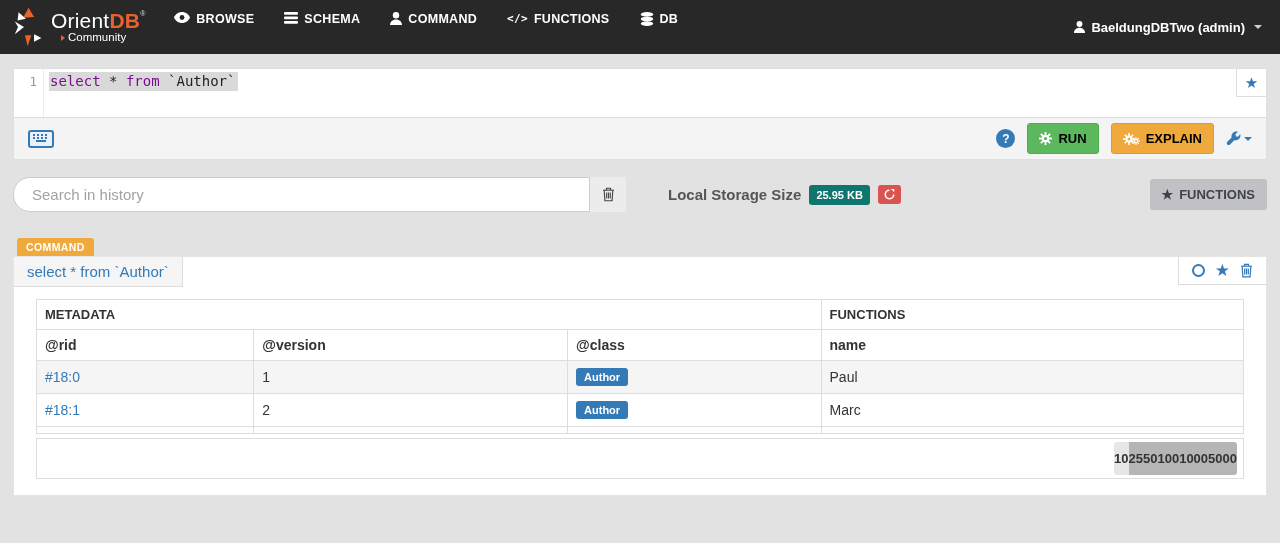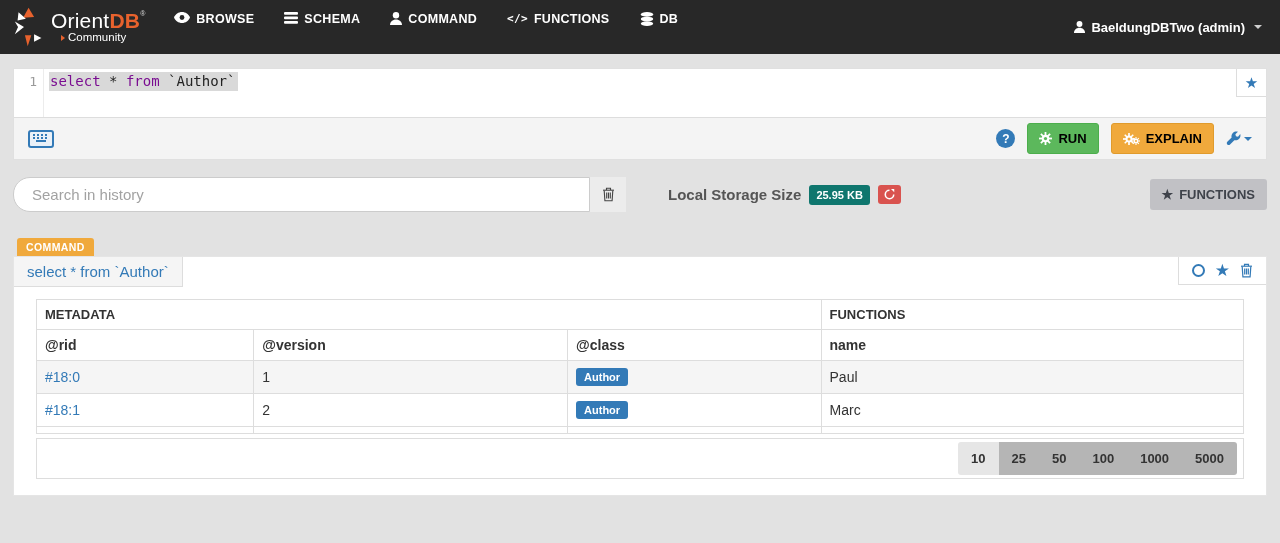--- a/index.html
+++ b/index.html
@@ -74,21 +74,21 @@
   .table-wrap { margin:12px 22px 0; }
   table.results { width:100%; border-collapse:collapse; font-size:14px; color:#333; table-layout:fixed; }
   table.results th, table.results td { border:1px solid #ddd; padding:7px 8px; text-align:left; overflow:hidden; }
   th.group { text-align:center; font-size:13px; font-weight:bold; padding:5px; }
   tr.striped td { background:#f5f5f5; }
   td.rid a { color:#337ab7; text-decoration:none; }
   .badge-class { background:#337ab7; color:#fff; font-size:11px; font-weight:bold; padding:3px 8px; border-radius:3px; display:inline-block; }
   tr.empty td { padding:2px; height:7px; }
   .pagination-box { margin:4px 22px 0; border:1px solid #ddd; background:#fff; padding:3px 6px 3px 3px; display:flex; justify-content:flex-end; }
   .page-group { display:flex; border-radius:3px; overflow:hidden; }
-  .page-btn { border:none; background:#b5b5b5; color:#333; font-size:13px; font-weight:bold; padding:9px 13px; cursor:pointer; font-family:inherit; }
+  .page-btn { border:none; background:#b5b5b5; color:#333; font-size:13px; font-weight:bold; padding:9px 0; cursor:pointer; font-family:inherit; }
   .page-btn.active { background:#e6e6e6; }
 
   
   .footer { position:absolute; bottom:0; left:0; width:1280px; height:52px; background:#f8f8f8; border-top:1px solid #ddd; display:flex; align-items:center; padding:0 40px 0 35px; }
   .footer-status { font-size:14px; color:#555; }
   .footer-change { font-size:14px; font-weight:bold; color:#337ab7; margin-left:12px; text-decoration:none; cursor:pointer; }
   .footer-right { margin-left:auto; display:flex; align-items:center; gap:20px; }
   .btn-table { background:#337ab7; color:#fff; border:none; border-radius:4px; font-size:14px; padding:9px 14px; cursor:pointer; font-family:inherit; }
   .link-raw { color:#337ab7; font-size:14px; text-decoration:none; cursor:pointer; }
 </style>

